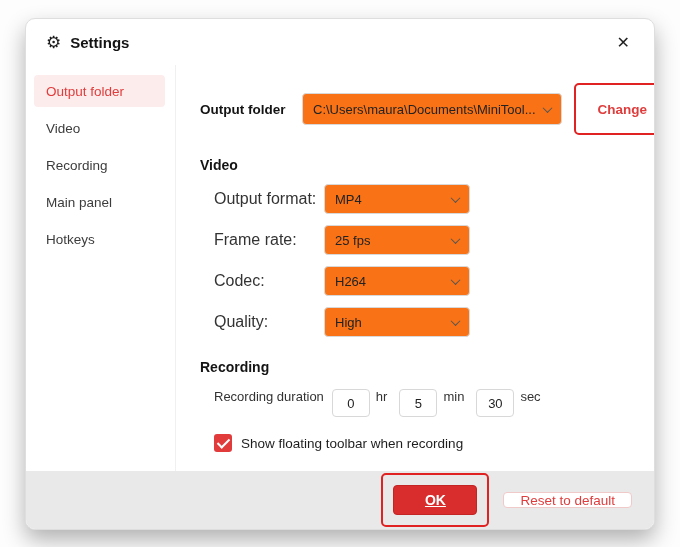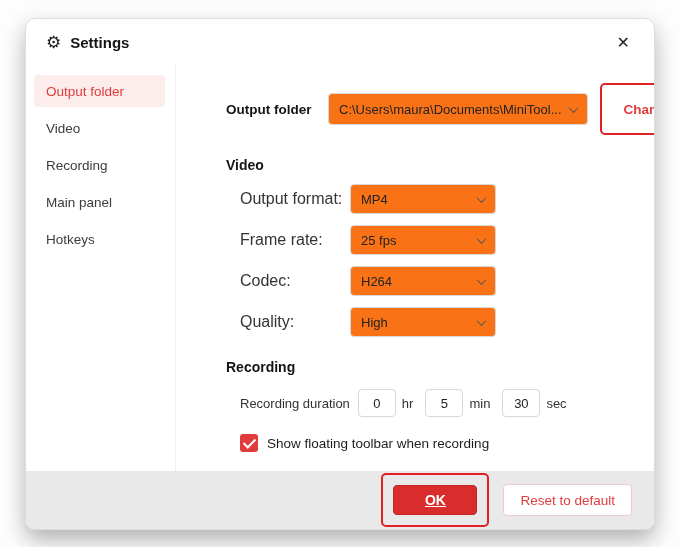--- a/index.html
+++ b/index.html
@@ -23,21 +23,21 @@
     overflow: hidden;
   }
 
   
   .titlebar { height: 46px; flex: 0 0 46px; display: flex; align-items: center; padding: 0 20px; }
   .gear-icon { font-size: 17px; color: #1c1c1c; line-height: 1; }
   .win-title { margin-left: 9px; font-size: 15px; font-weight: 600; color: #141414; }
   .close-icon { margin-left: auto; font-size: 16px; color: #222; cursor: pointer; padding: 2px 4px; }
 
   
-  .main { flex: 1 1 auto; display: flex; min-height: 0; gap: 26px; }
+  .main { flex: 1 1 auto; display: flex; min-height: 0; }
   .sidebar { width: 150px; flex: 0 0 150px; border-right: 1px solid #f0f0f0; padding-top: 10px; }
   .side-item {
     height: 32px; display: flex; align-items: center;
     margin: 0 10px 5px 8px; padding-left: 12px;
     border-radius: 4px; font-size: 13.5px; color: #3c3c3c; cursor: pointer;
   }
   .side-item.active { background: #fdecec; color: #e03c3c; }
 
   .content { flex: 1 1 auto; padding: 18px 24px 0 24px; overflow: hidden; }
 
@@ -67,21 +67,21 @@
 
   
   .section-heading { margin-top: 22px; font-size: 14px; font-weight: bold; color: #141414; }
 
   
   .field-row { display: flex; align-items: center; margin-top: 11px; margin-left: 14px; }
   .field-label { width: 110px; flex: 0 0 110px; font-size: 16px; color: #333; }
   .field-dd { width: 146px; }
 
   
-  .duration-row { display: flex; align-items: center; margin-top: 14px; margin-left: 14px; font-size: 13px; color: #333; }
+  .duration-row { display: flex; margin-top: 14px; margin-left: 14px; font-size: 13px; color: #333; }
   .num-input {
     width: 38px; height: 28px; border: 1px solid #d8d8d8; border-radius: 4px;
     text-align: center; font-size: 13px; color: #222; margin-left: 8px; margin-right: 6px;
     font-family: "Liberation Sans", sans-serif; outline: none;
   }
   .unit { margin-right: 4px; }
 
   
   .checkbox-row { display: flex; align-items: center; margin-top: 17px; margin-left: 14px; }
   .checkbox {
@@ -102,21 +102,21 @@
     padding: 0 22px; gap: 14px;
   }
   .ok-btn {
     width: 84px; height: 30px; background: #d92c2c; color: #fff;
     border: 1px solid #c32424; border-radius: 4px;
     font-size: 14px; font-weight: bold; cursor: pointer;
     font-family: "Liberation Sans", sans-serif;
     text-decoration: underline;
   }
   .reset-btn {
-    height: 32px; padding: 0 16px; background: #fff; color: #e03c3c;
+    height: 16px; padding: 0 16px; background: #fff; color: #e03c3c;
     border: 1px solid #f0c9c9; border-radius: 4px;
     font-size: 13.5px; cursor: pointer;
     font-family: "Liberation Sans", sans-serif;
   }
 </style>
 </head>
 <body>
 
 <div class="dialog">
 

